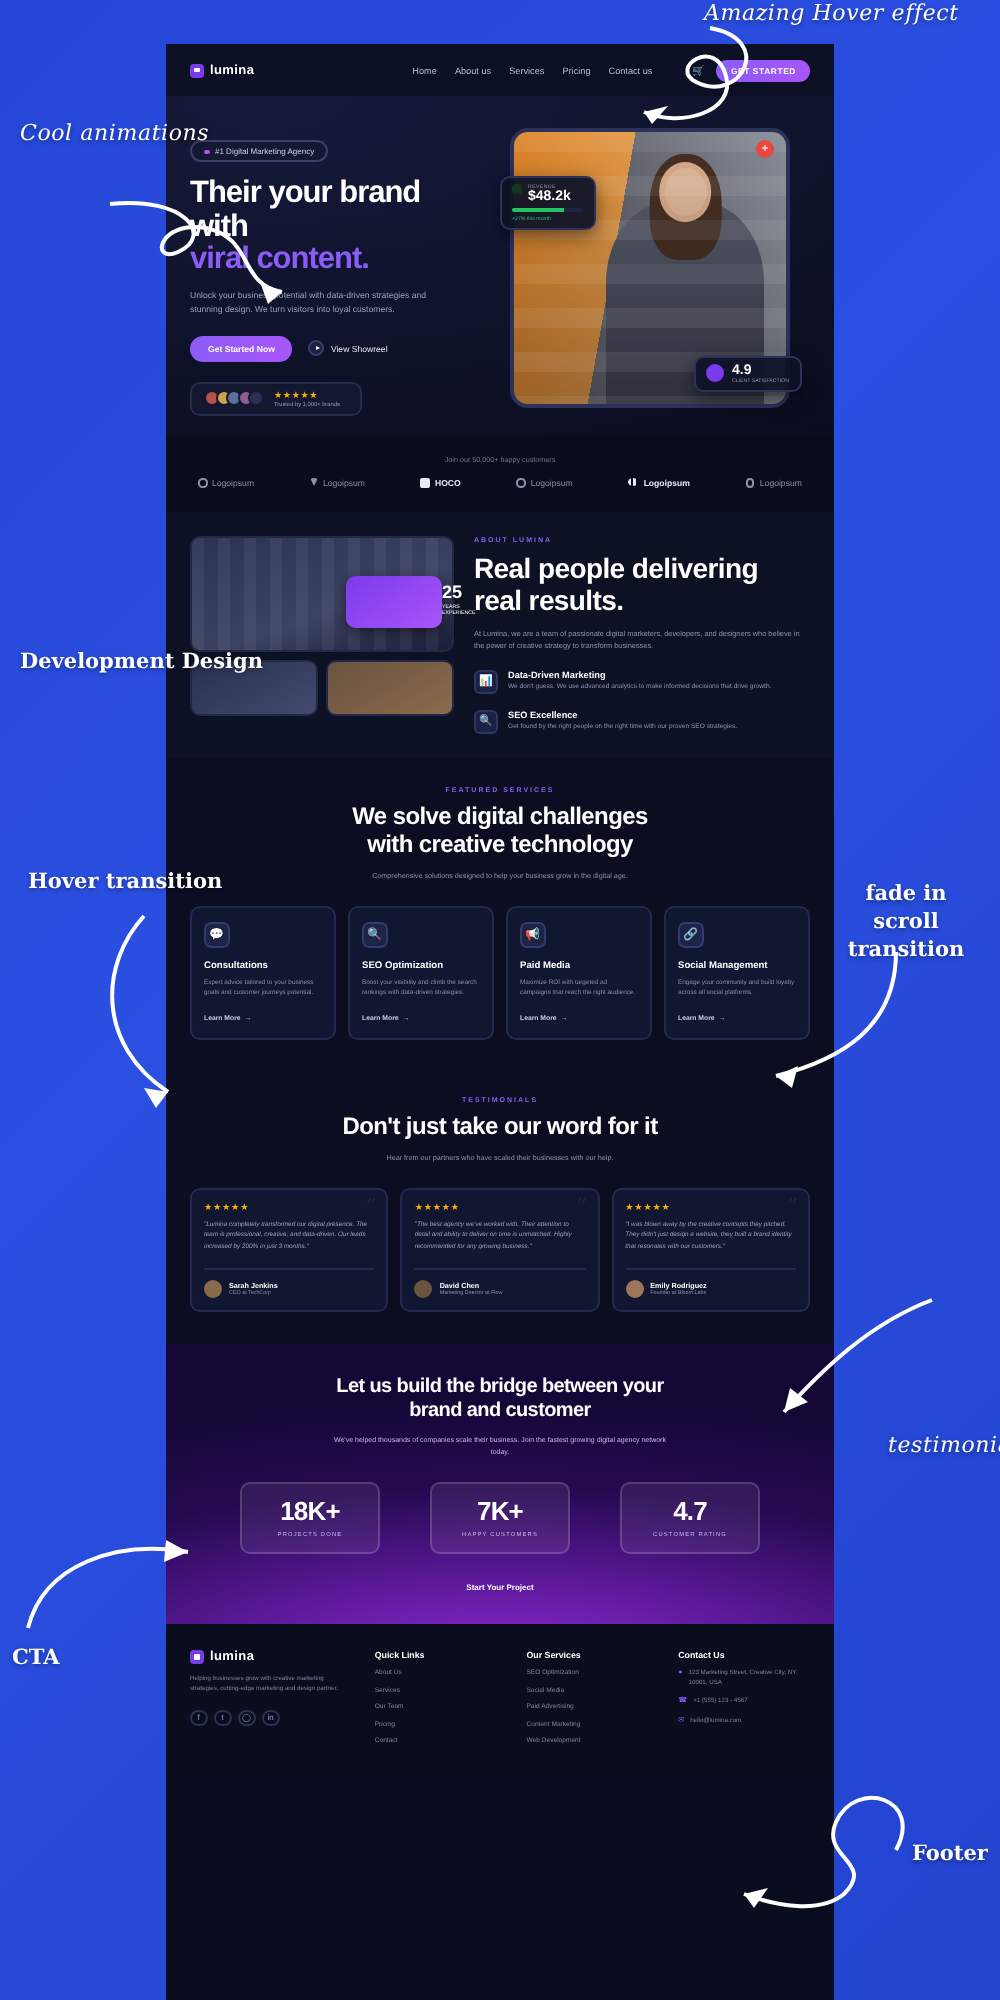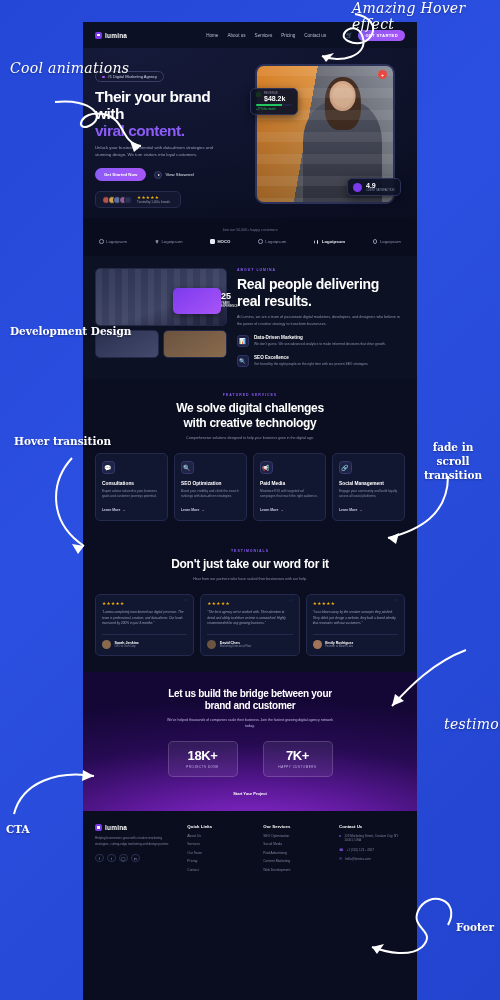--- a/index.html
+++ b/index.html
@@ -6,21 +6,21 @@
   html,body { width:500px; height:1000px; overflow:hidden; }
   body {
     font-family:"Liberation Sans", sans-serif;
     background:linear-gradient(135deg,#2547d8 0%,#2b4fe0 40%,#2244cf 100%);
     position:relative;
   }
 
   
   .anno { position:absolute; color:#fff; pointer-events:none; z-index:40;
           text-shadow:0 1px 2px rgba(0,0,0,.35); }
-  .anno-script { font-family:"DejaVu Serif", serif; font-style:italic; font-size:14px; letter-spacing:.3px; }
+  .anno-script { font-family:"DejaVu Serif", serif; font-style:italic; font-size:11px; letter-spacing:.3px; }
   .anno-bold { font-family:"DejaVu Serif", serif; font-weight:bold; font-size:10.5px; }
 
   
   .page { position:absolute; left:83px; top:22px; width:334px; height:978px;
           background:#0a0d1f; overflow:hidden; z-index:10; }
 
   
   .nav { height:26px; display:flex; align-items:center; padding:0 12px; gap:8px;
          background:#0c1024; }
   .brand { display:flex; align-items:center; gap:3px; }
@@ -496,20 +496,24 @@
     <p>We've helped thousands of companies scale their business. Join the fastest growing digital agency network today.</p>
     <div class="stats">
       <div class="stat">
         <b>18K+</b>
         <s>PROJECTS DONE</s>
       </div>
       <div class="stat">
         <b>7K+</b>
         <s>HAPPY CUSTOMERS</s>
       </div>
+      <div class="stat">
+        <b>4.7</b>
+        <s>CUSTOMER RATING</s>
+      </div>
     </div>
     <a class="cta-link">Start Your Project</a>
   </div>
 
   <div class="footer">
     <div class="f-col brandcol">
       <div class="brand">
         <span class="brand-mark">
             <i></i>
           </span>

